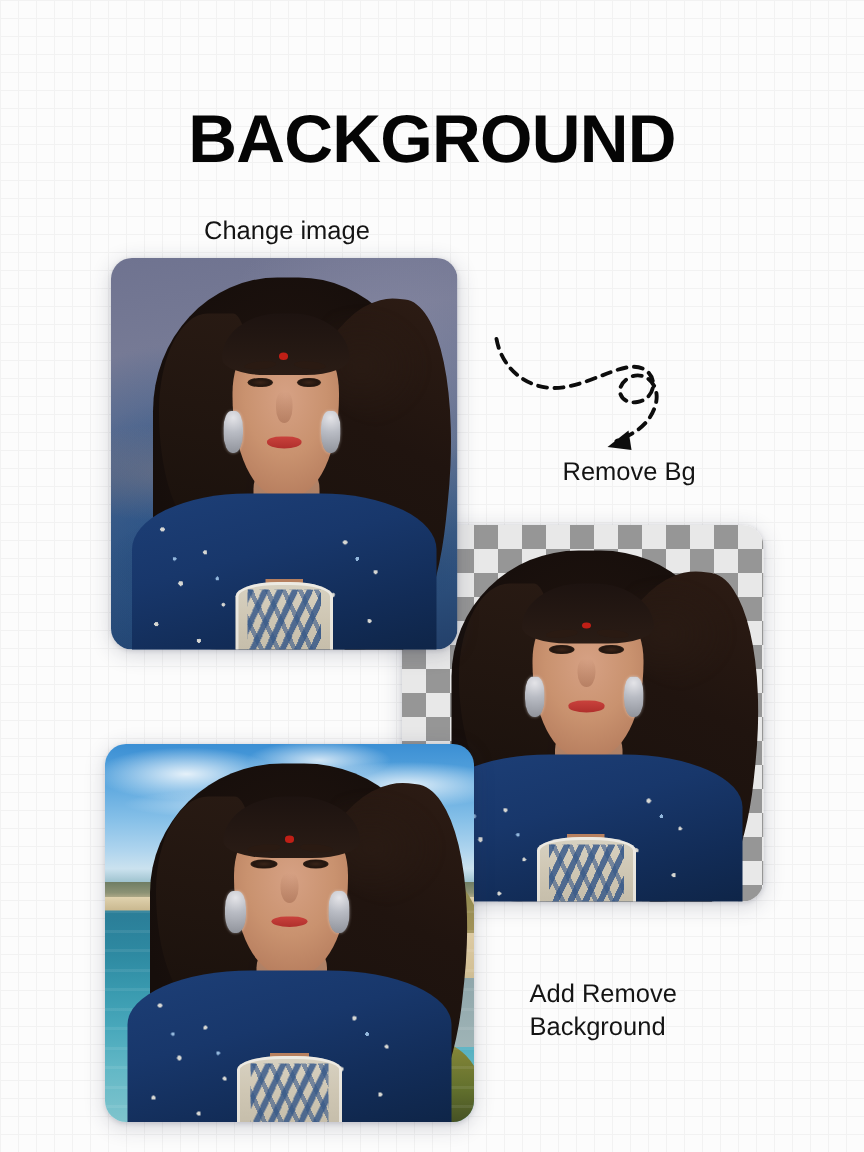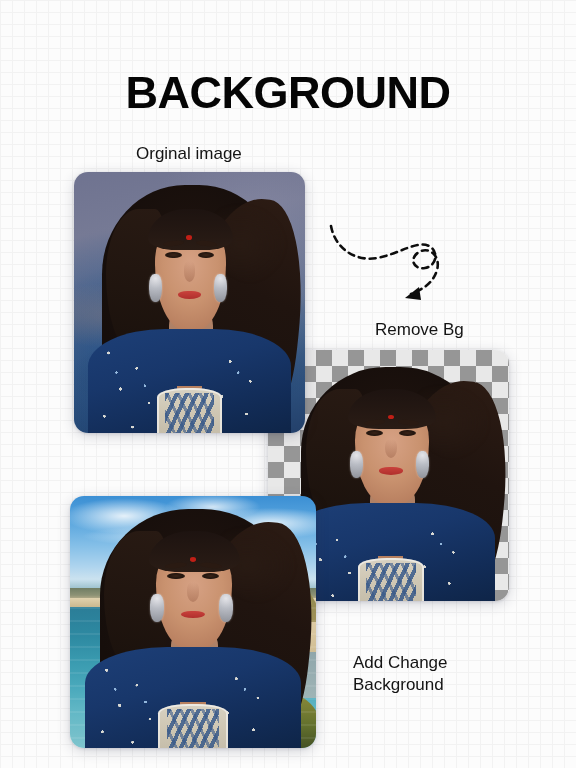--- a/index.html
+++ b/index.html
@@ -53,21 +53,21 @@
 
   .label {
     position: absolute;
     font-size: 17px;
     font-weight: 400;
     color: #141414;
     line-height: 1.28;
     white-space: pre-line;
   }
   .label-original { left: 136px; top: 143px; }
-  .label-remove   { left: 375px; top: 319px; }
+  .label-remove   { left: 375px; top: 304px; }
   .label-custom   { left: 353px; top: 652px; }
 
   
   .card {
     position: absolute;
     border-radius: 14px;
     overflow: hidden;
     box-shadow: 0 3px 14px rgba(40,45,70,0.20), 0 1px 3px rgba(40,45,70,0.14);
   }
 
@@ -325,21 +325,21 @@
   }
   .arrow-wrap svg { display: block; }
 </style>
 </head>
 <body>
 
 <div class="stage">
 
   <div class="title-main">BACKGROUND</div>
 
-  <div class="label label-original">Orginal image</div>
+  <div class="label label-original">Change image</div>
 
   <div class="card card-original">
     <div class="photo">
       <div class="bg-blur"></div>
       <div class="subject">
         <div class="hair-back"></div>
         <div class="hair-left"></div>
         <div class="hair-sweep"></div>
         <div class="hair-wisp"></div>
         <div class="neck"></div>
@@ -434,16 +434,16 @@
         <div class="earring earring-r"></div>
         <div class="torso">
           <div class="torso-pattern"></div>
           <div class="torso-vneck"></div>
           <div class="torso-placket"></div>
         </div>
       </div>
     </div>
   </div>
 
-  <div class="label label-custom">Add Change
+  <div class="label label-custom">Add Remove
 Background</div>
 
 </div>
 
 </body></html>

